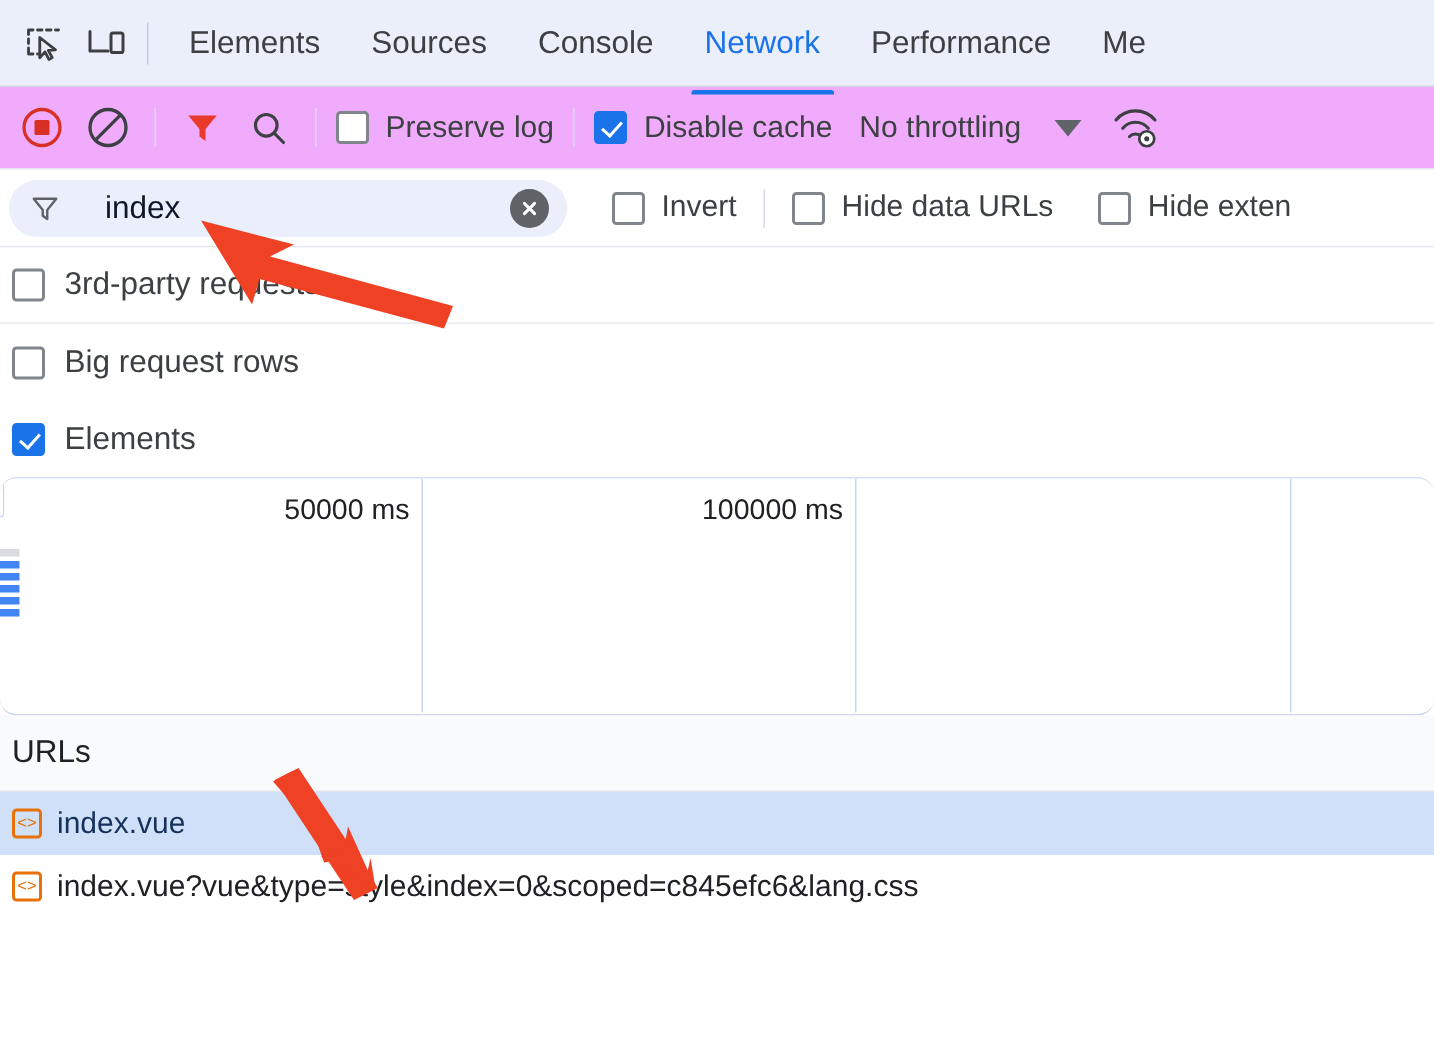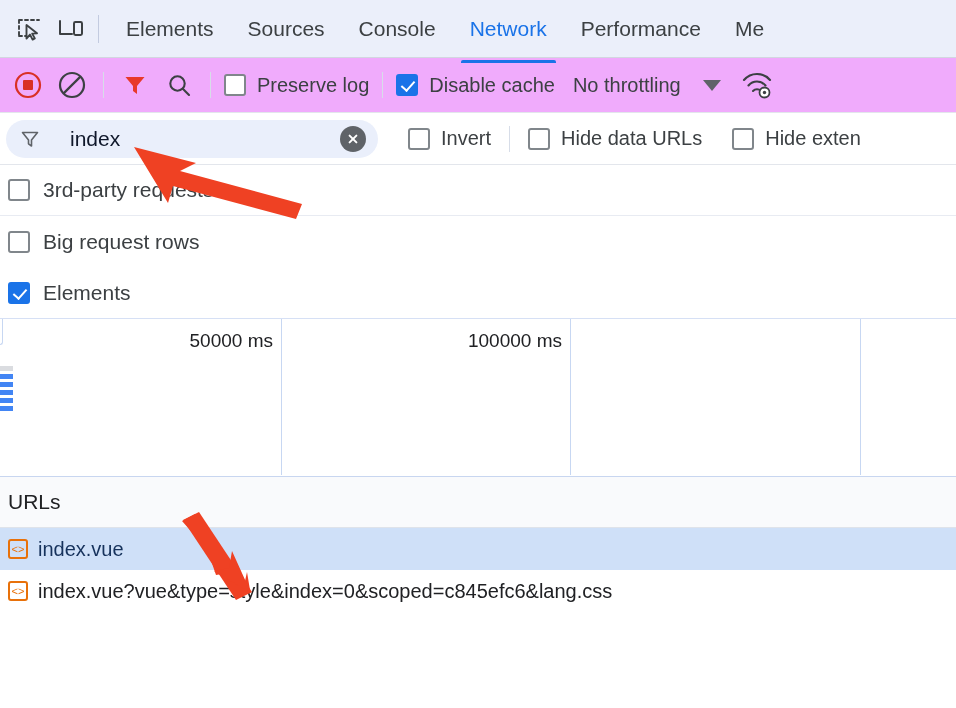--- a/index.html
+++ b/index.html
@@ -212,20 +212,21 @@
   .optrow.nb { border-bottom: none; }
 
   
   .overview {
     position: relative;
     height: 159px;
     background: #ffffff;
     border-top: 1px solid #d6e0f5;
     border-bottom: 1px solid #c8d6f0;
     overflow: hidden;
+    border-radius: 11px;
   }
   .ov-div {
     position: absolute;
     top: 0; bottom: 1px;
     width: 1px;
     background: #c7d7f2;
   }
   .ov-label {
     position: absolute;
     top: 11px;

